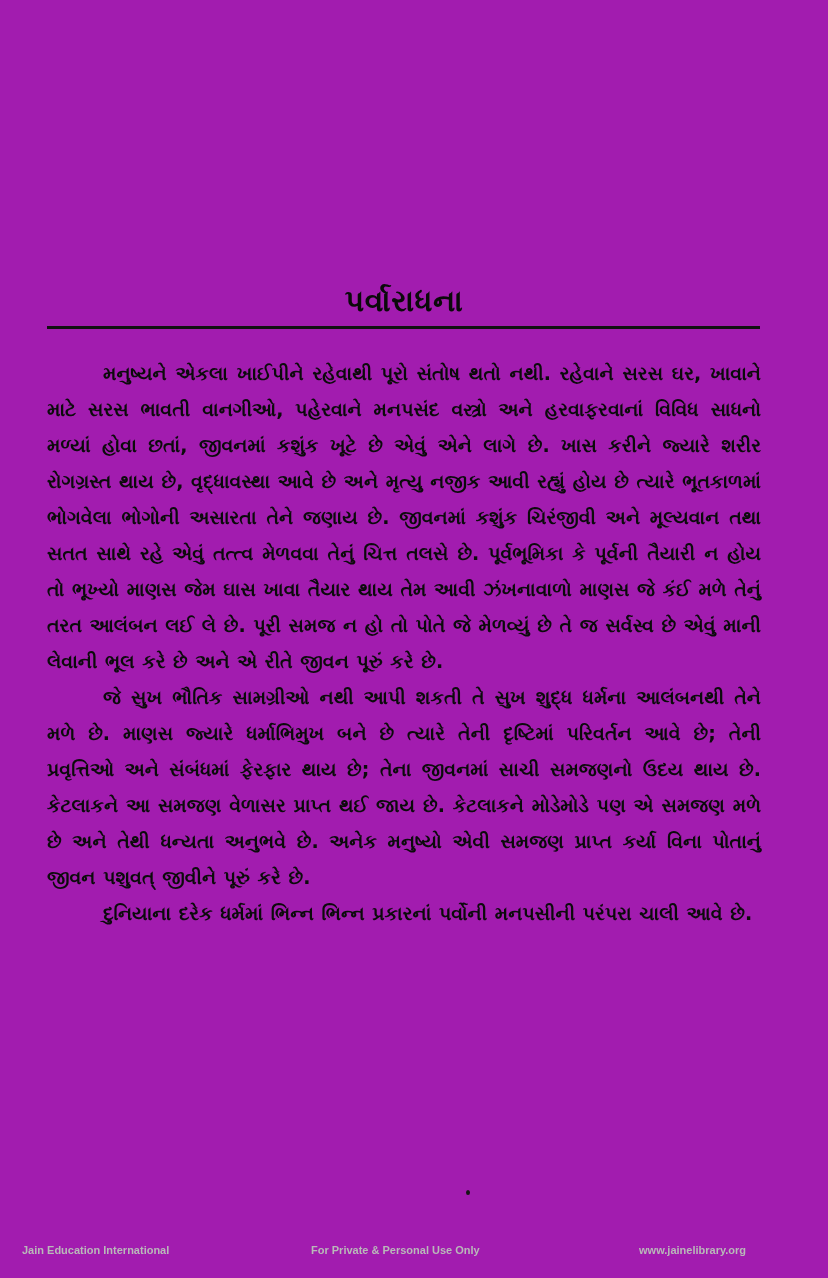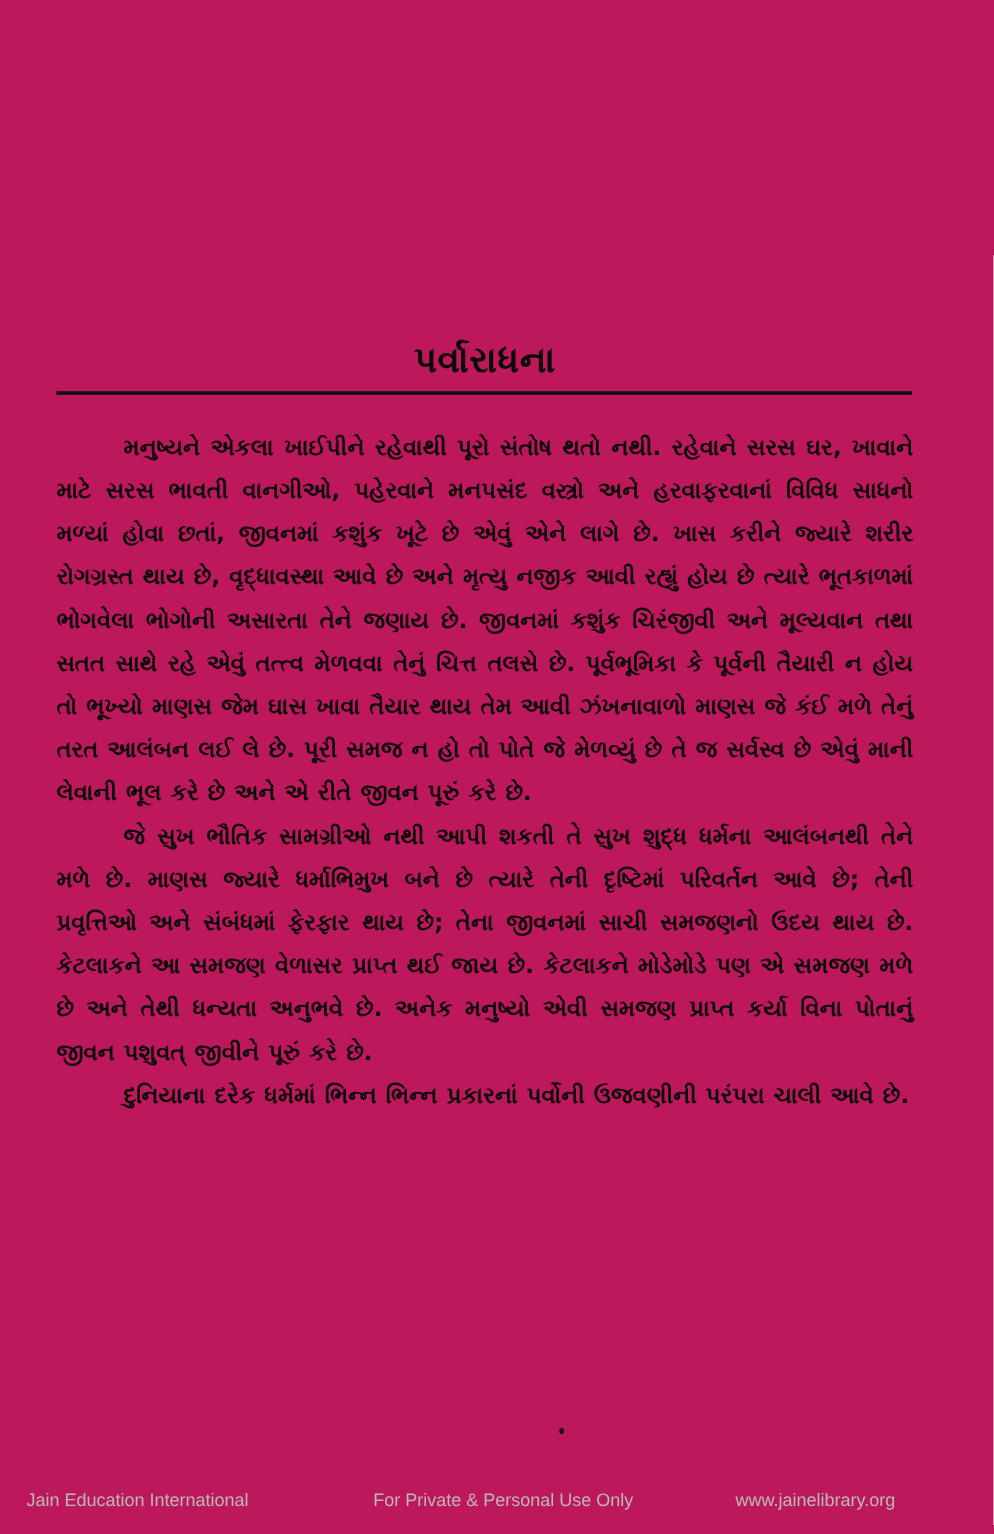--- a/index.html
+++ b/index.html
@@ -7,21 +7,21 @@
     padding: 0;
     background: #ffffff;
   }
   body {
     font-family: "Liberation Serif", "DejaVu Serif", serif;
   }
   .page {
     position: relative;
     width: 828px;
     height: 1278px;
-    background: #be185d;
+    background: #a21caf;
     overflow: hidden;
     box-sizing: border-box;
   }
 
   
   .title-block {
     position: absolute;
     left: 47px;
     top: 282px;
     width: 714px;
@@ -81,22 +81,23 @@
   
   .footer {
     position: absolute;
     left: 0;
     top: 1238px;
     width: 768px;
     height: 24px;
     display: flex;
     align-items: center;
     font-family: "Liberation Sans", "DejaVu Sans", sans-serif;
-    font-size: 15px;
+    font-size: 11px;
     color: #b9b9b9;
+    font-weight: bold;
   }
   .footer-left {
     position: absolute;
     left: 22px;
   }
   .footer-center {
     position: absolute;
     left: 311px;
   }
   .footer-right {
@@ -110,21 +111,21 @@
 <div class="page">
 
   <div class="title-block">
     <div class="page-title">પર્વારાધના</div>
     <div class="title-rule"></div>
   </div>
 
   <div class="body-text">
     <p class="para indent">મનુષ્યને એકલા ખાઈપીને રહેવાથી પૂરો સંતોષ થતો નથી. રહેવાને સરસ ઘર, ખાવાને માટે સરસ ભાવતી વાનગીઓ, પહેરવાને મનપસંદ વસ્ત્રો અને હરવાફરવાનાં વિવિધ સાધનો મળ્યાં હોવા છતાં, જીવનમાં કશુંક ખૂટે છે એવું એને લાગે છે. ખાસ કરીને જ્યારે શરીર રોગગ્રસ્ત થાય છે, વૃદ્ધાવસ્થા આવે છે અને મૃત્યુ નજીક આવી રહ્યું હોય છે ત્યારે ભૂતકાળમાં ભોગવેલા ભોગોની અસારતા તેને જણાય છે. જીવનમાં કશુંક ચિરંજીવી અને મૂલ્યવાન તથા સતત સાથે રહે એવું તત્ત્વ મેળવવા તેનું ચિત્ત તલસે છે. પૂર્વભૂમિકા કે પૂર્વની તૈયારી ન હોય તો ભૂખ્યો માણસ જેમ ઘાસ ખાવા તૈયાર થાય તેમ આવી ઝંખનાવાળો માણસ જે કંઈ મળે તેનું તરત આલંબન લઈ લે છે. પૂરી સમજ ન હો તો પોતે જે મેળવ્યું છે તે જ સર્વસ્વ છે એવું માની લેવાની ભૂલ કરે છે અને એ રીતે જીવન પૂરું કરે છે.</p>
     <p class="para indent">જે સુખ ભૌતિક સામગ્રીઓ નથી આપી શકતી તે સુખ શુદ્ધ ધર્મના આલંબનથી તેને મળે છે. માણસ જ્યારે ધર્માભિમુખ બને છે ત્યારે તેની દૃષ્ટિમાં પરિવર્તન આવે છે; તેની પ્રવૃત્તિઓ અને સંબંધમાં ફેરફાર થાય છે; તેના જીવનમાં સાચી સમજણનો ઉદય થાય છે. કેટલાકને આ સમજણ વેળાસર પ્રાપ્ત થઈ જાય છે. કેટલાકને મોડેમોડે પણ એ સમજણ મળે છે અને તેથી ધન્યતા અનુભવે છે. અનેક મનુષ્યો એવી સમજણ પ્રાપ્ત કર્યા વિના પોતાનું જીવન પશુવત્ જીવીને પૂરું કરે છે.</p>
-    <p class="para indent">દુનિયાના દરેક ધર્મમાં ભિન્ન ભિન્ન પ્રકારનાં પર્વોની ઉજવણીની પરંપરા ચાલી આવે છે.</p>
+    <p class="para indent">દુનિયાના દરેક ધર્મમાં ભિન્ન ભિન્ન પ્રકારનાં પર્વોની મનપસીની પરંપરા ચાલી આવે છે.</p>
   </div>
 
   <div class="ink-speck"></div>
 
   <div class="footer">
     <span class="footer-left">Jain Education International</span>
     <span class="footer-center">For Private &amp; Personal Use Only</span>
     <span class="footer-right">www.jainelibrary.org</span>
   </div>
 

